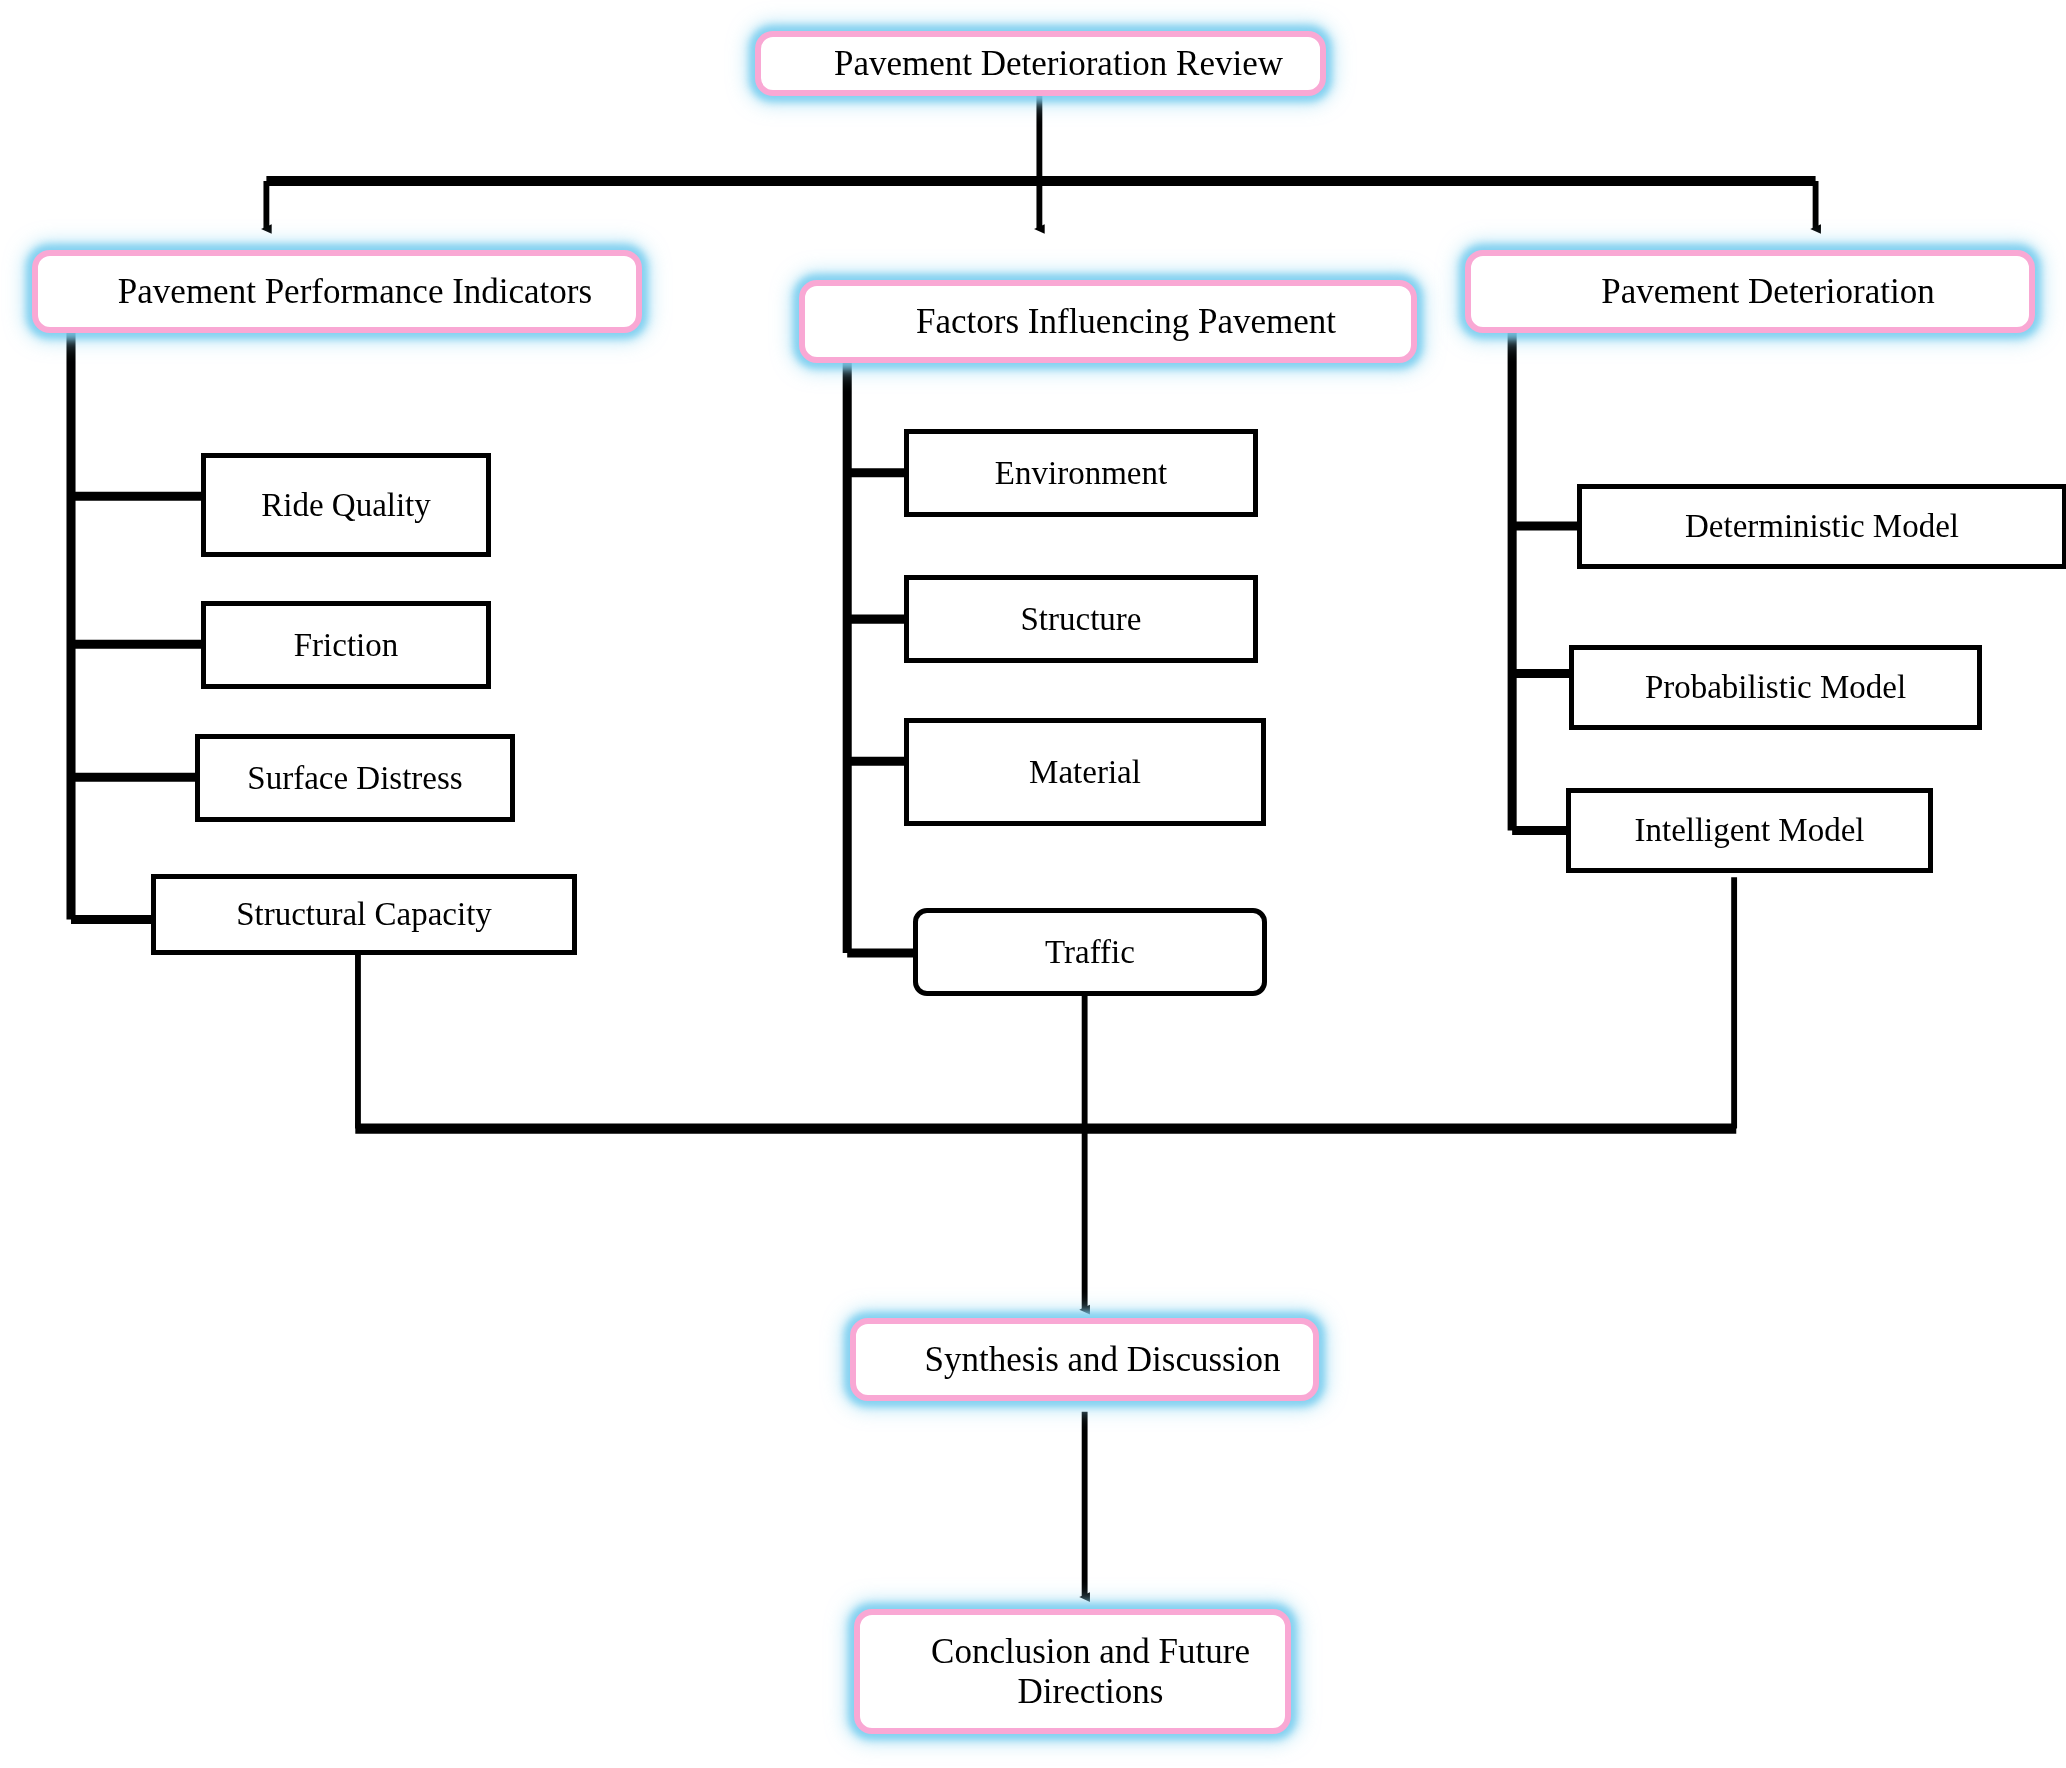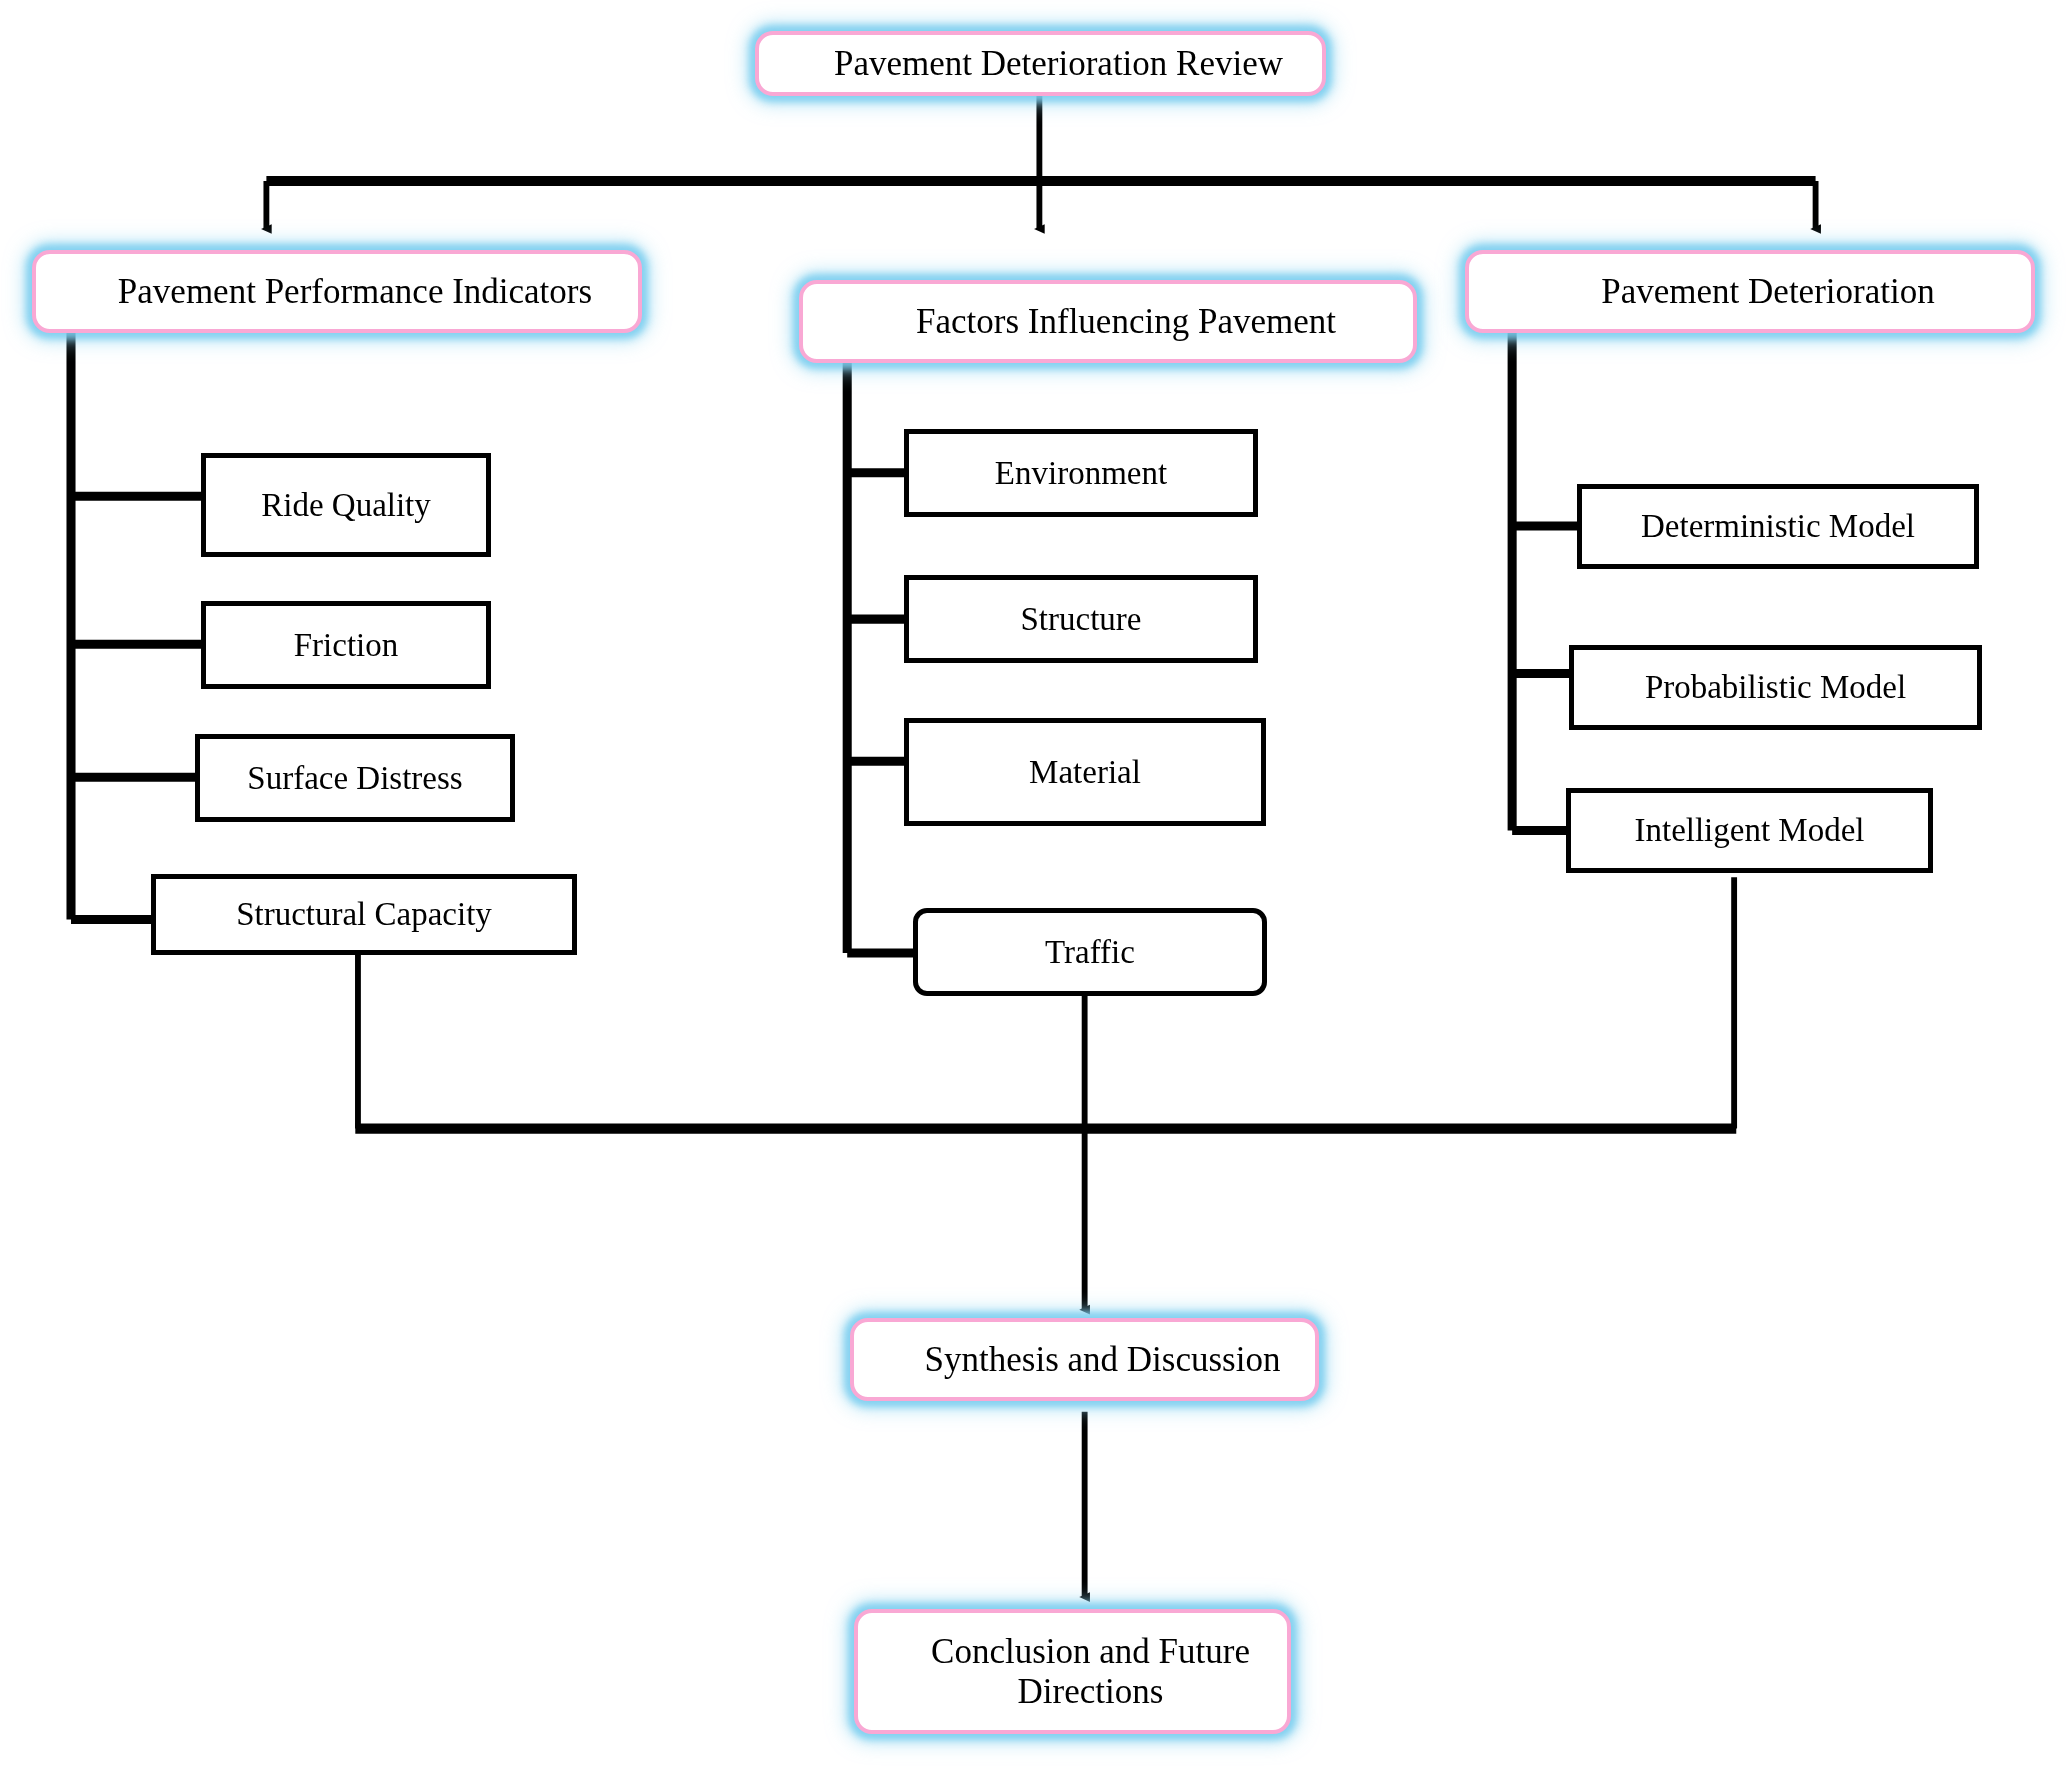--- a/index.html
+++ b/index.html
@@ -33,21 +33,21 @@
     box-sizing: border-box;
     background: #ffffff;
     display: flex;
     align-items: center;
     justify-content: center;
     text-align: center;
     color: #000000;
     line-height: 1.12;
   }
   .node-stage {
-    border: 4px solid #f9a8d4;
+    border: 6px solid #f9a8d4;
     border-radius: 18px;
     font-size: 35px;
     box-shadow:
       0 0 7.5px 5.3px rgba(120, 205, 238, 0.85),
       0 0 18px 9.6px rgba(150, 216, 242, 0.55);
     padding-left: 36px;
   }
   .node-leaf {
     border: 5.9px solid #000000;
     border-radius: 0;
@@ -151,21 +151,21 @@
   </div>
 
   <div class="node node-leaf" style="left:904px; top:718px; width:362px; height:108px;">
     <span class="node-label">Material</span>
   </div>
 
   <div class="node node-leaf" style="left:913px; top:908px; width:354px; height:88px;border-radius:14px;">
     <span class="node-label">Traffic</span>
   </div>
 
-  <div class="node node-leaf" style="left:1577px; top:484px; width:402px; height:85px;">
+  <div class="node node-leaf" style="left:1577px; top:484px; width:490px; height:85px;">
     <span class="node-label">Deterministic Model</span>
   </div>
 
   <div class="node node-leaf" style="left:1569px; top:645px; width:413px; height:85px;align-items:center;">
     <span class="node-label">Probabilistic Model</span>
   </div>
 
   <div class="node node-leaf" style="left:1566px; top:788px; width:367px; height:85px;">
     <span class="node-label">Intelligent Model</span>
   </div>

